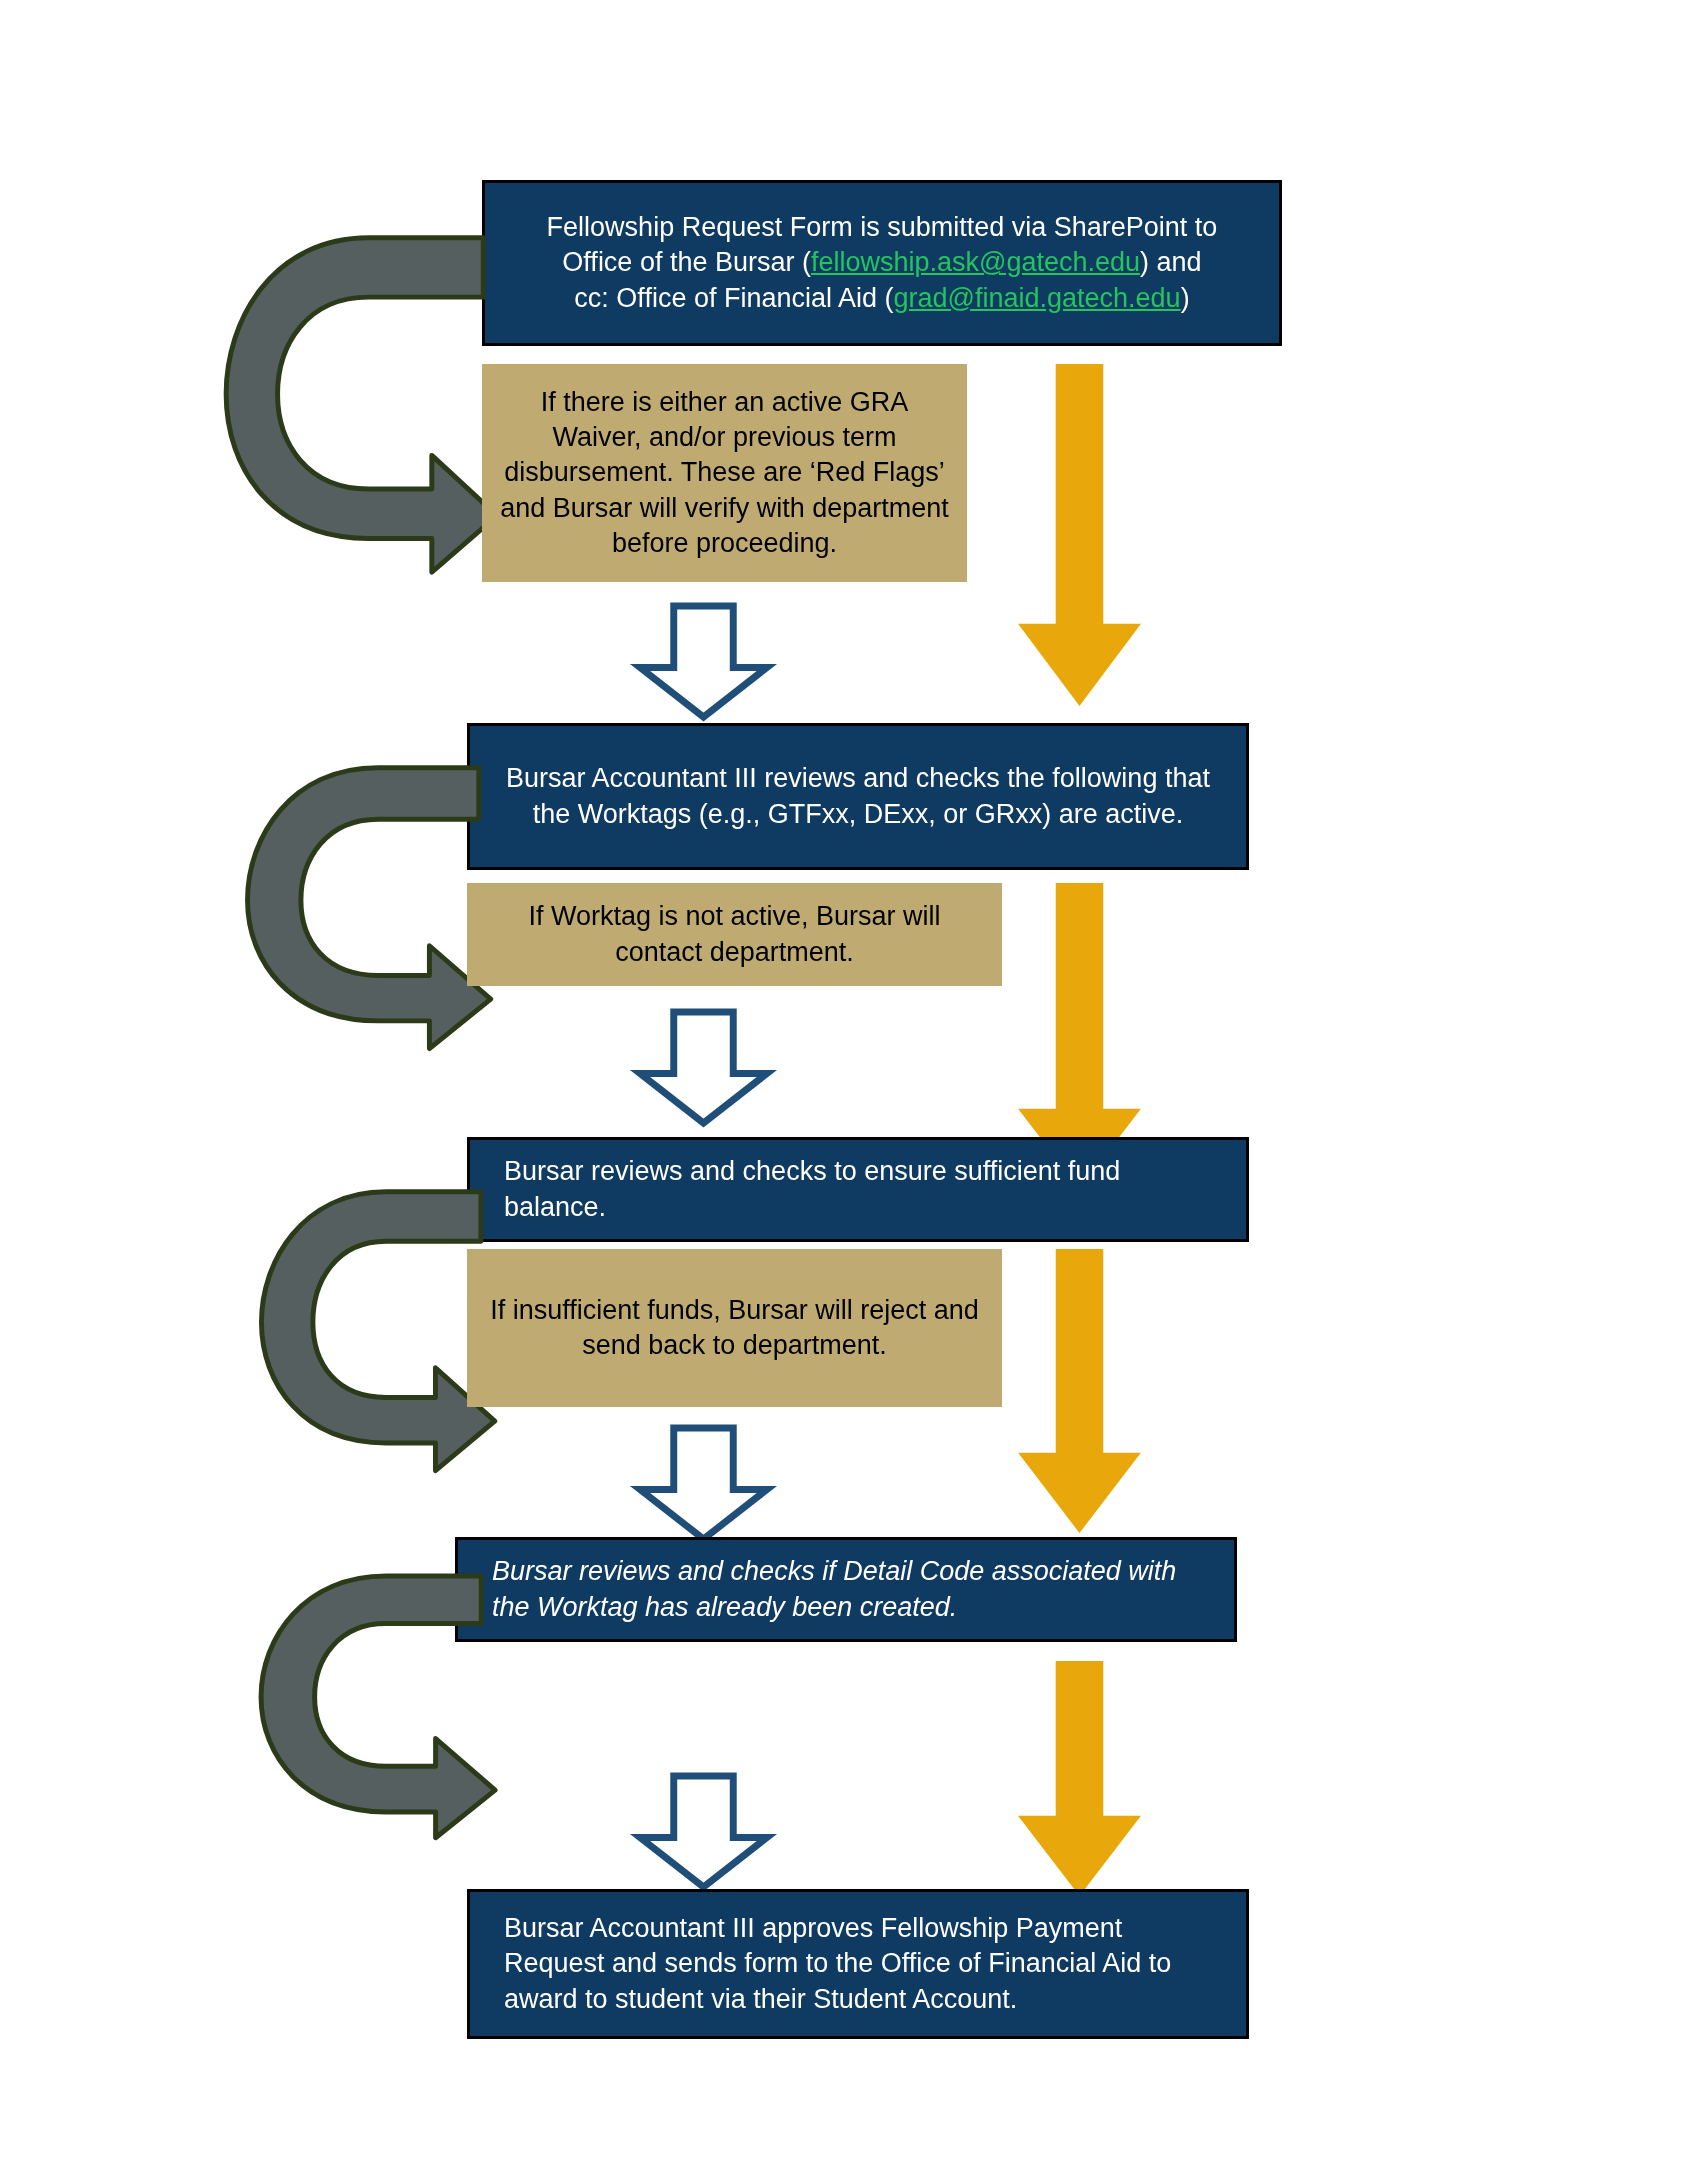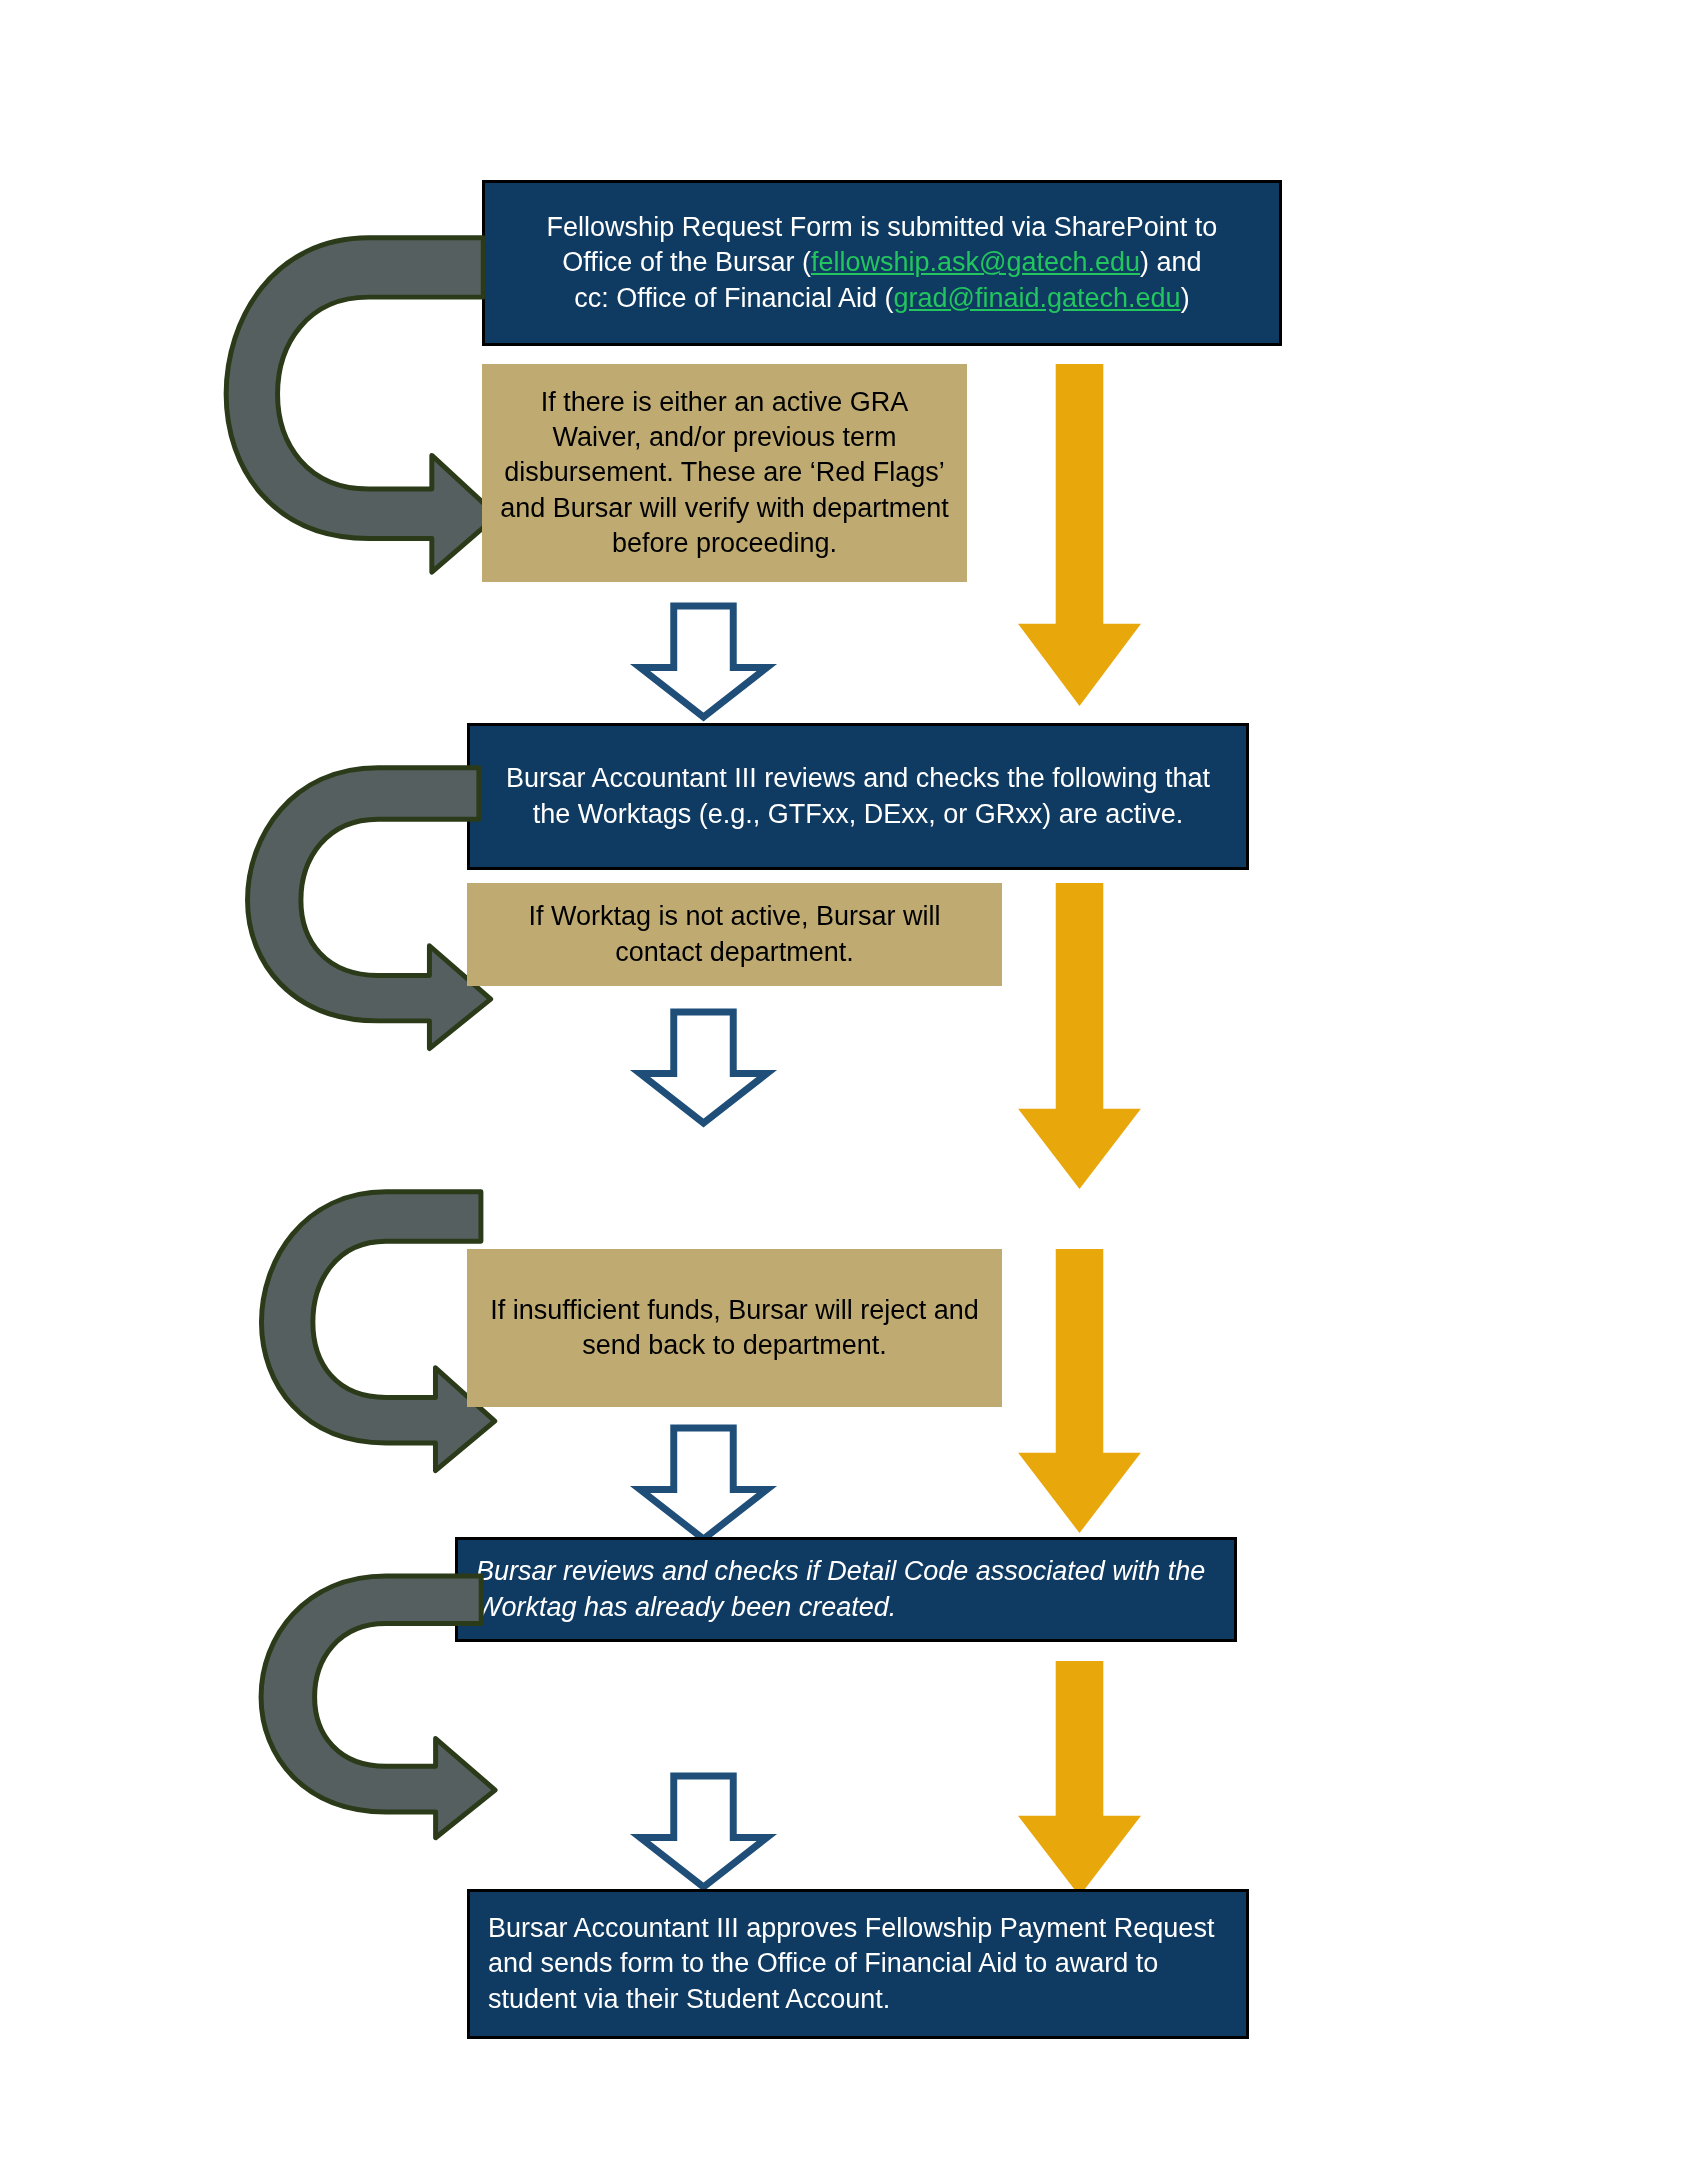--- a/index.html
+++ b/index.html
@@ -21,21 +21,21 @@
 
   
   .navy-box {
     position: absolute;
     box-sizing: border-box;
     background: #0F3A61;
     border: 3px solid #000000;
     color: #ffffff;
     font-size: 27px;
     line-height: 1.30;
-    padding: 14px 18px;
+    padding: 14px 34px;
     display: flex;
     flex-direction: column;
     justify-content: center;
   }
   .navy-box .txt { display: block; width: 100%; }
   .navy-box.center .txt { text-align: center; }
   .navy-box.left   .txt { text-align: left; }
   .navy-box a,
   .navy-box .link {
     color: #22c55e;
@@ -142,20 +142,23 @@
       <path d="M 44 0 L 92 0 L 92 228 L 130 228 L 68 309 L 6 228 L 44 228 Z" fill="#E8A80C"></path>
     </svg>
   </div>
 
   <div class="arrow" style="left:634px; top:1008px;">
     <svg width="139" height="119" viewBox="0 0 140 120">
       <path d="M 40 4 L 100 4 L 100 66 L 134 66 L 70 116 L 6 66 L 40 66 Z" fill="#FFFFFF" stroke="#1F4E79" stroke-width="7" stroke-linejoin="miter"></path>
     </svg>
   </div>
 
+  <div class="navy-box left" style="left:467px; top:1137px; width:782px; height:105px;">
+    <span class="txt">Bursar reviews and checks to ensure sufficient fund balance.</span>
+  </div>
 
   <div class="arrow" style="left:269px; top:1178px;">
     <svg width="238" height="259" viewBox="0 0 240 262">
       <path d="M 214 14
                L 214 64
                L 118 64
                C 68 64 44 104 44 146
                C 44 188 68 222 118 222
                L 168 222
                L 168 192

